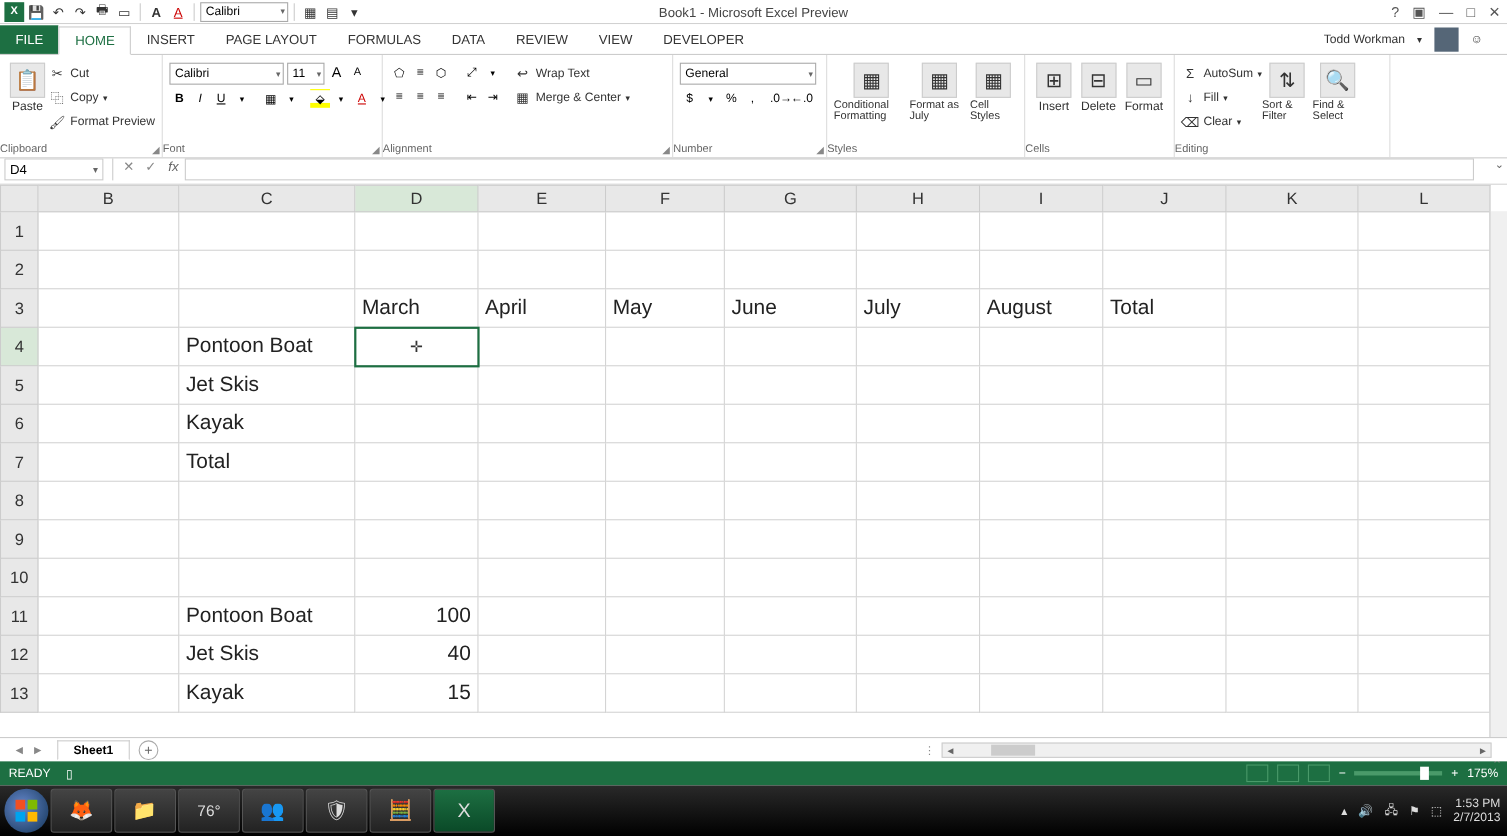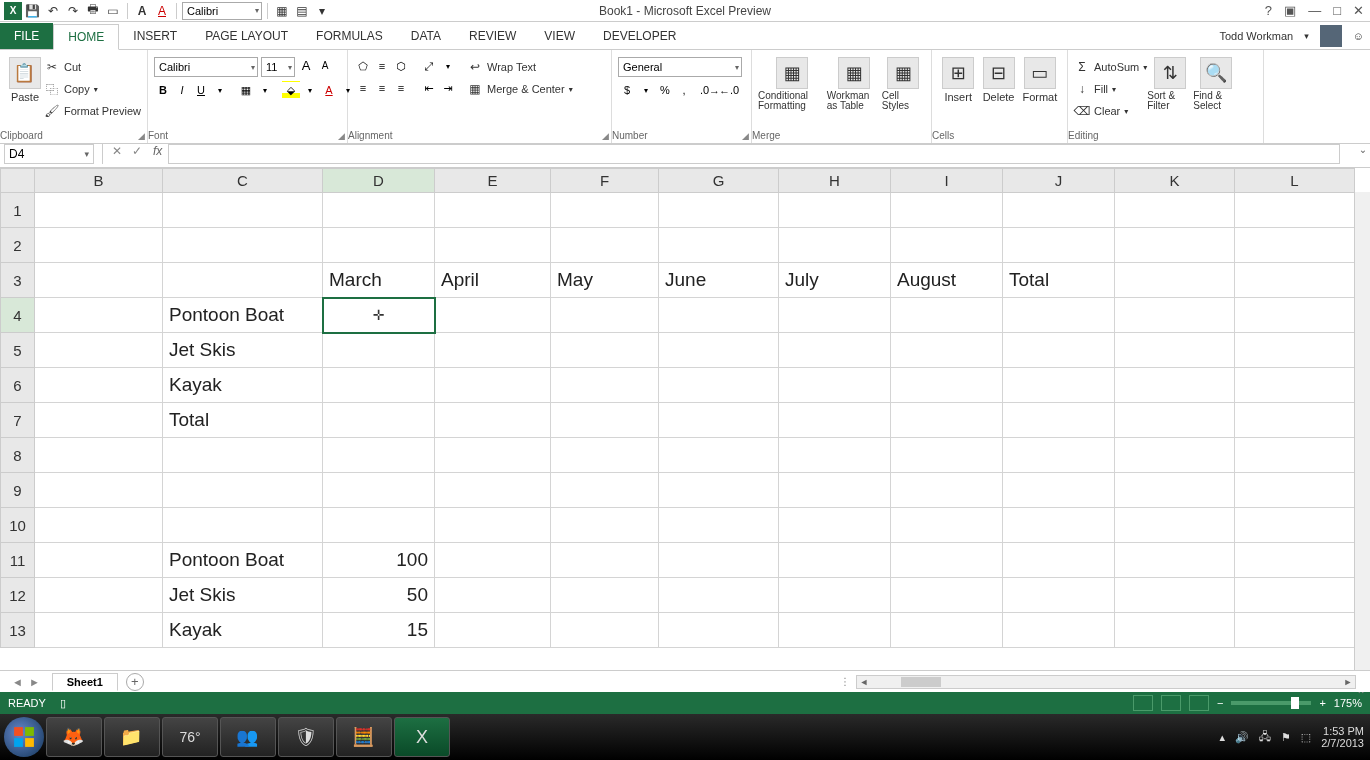--- a/index.html
+++ b/index.html
@@ -15,21 +15,21 @@
 .qat-fontcombo::after { content: "▾"; position: absolute; right: 2px; font-size: 8px; color: #666; }
 .title-center { position: absolute; left: 50%; transform: translateX(-50%); font-size: 12px; color: #444; }
 .qat-right { position: absolute; right: 6px; display: flex; gap: 12px; align-items: center; }
 .qat-right span { font-size: 13px; color: #555; }
 
 
 .ribbon-tabs { height: 28px; background: #fff; display: flex; align-items: flex-end; border-bottom: 1px solid #ccc; position: relative; }
 .file-tab { background: #1d6f42; color: #fff; height: 26px; padding: 0 14px; font-size: 12px; display: flex; align-items: center; }
 .tab { height: 26px; padding: 0 14px; font-size: 12px; color: #333; display: flex; align-items: center; cursor: pointer; }
 .tab.active { border: 1px solid #ccc; border-bottom: 1px solid #fff; background: #fff; margin-bottom: -1px; color: #1d6f42; }
-.user-area { position: absolute; right: 6px; font-size: 11px; color: #333; display: flex; align-items: center; gap: 11px; height: 26px; }
+.user-area { position: absolute; right: 22px; font-size: 11px; color: #333; display: flex; align-items: center; gap: 11px; height: 26px; }
 .user-pic { width: 22px; height: 22px; background: #567; }
 
 
 .ribbon { height: 94px; background: #fff; border-bottom: 1px solid #ccc; display: flex; }
 .group { border-right: 1px solid #ddd; padding: 3px 6px 0 6px; display: flex; flex-direction: column; position: relative; }
 .group-label { font-size: 10px; color: #666; text-align: left; padding: 2px 0; position: absolute; bottom: 0; left: 0; right: 0; }
 .group-body { flex: 1; display: flex; align-items: flex-start; }
 .bigbtn { display: flex; flex-direction: column; align-items: center; justify-content: center; width: 48px; font-size: 11px; color: #333; gap: 2px; padding-top: 4px;}
 .bigbtn .bi { width: 32px; height: 32px; background: #e8e8e8; border: 1px solid #ccc; display: flex; align-items: center; justify-content: center; font-size: 18px; }
 .smallrow { display: flex; flex-direction: column; gap: 2px; font-size: 11px; color: #333; justify-content: center; }
@@ -249,28 +249,28 @@
   </div>
 
   <div class="group" style="width:180px">
     <div class="group-body">
       <div class="bigbtn" style="width:70px">
           <div class="bi">▦</div>
           <span style="font-size:10px;line-height:1">Conditional Formatting</span>
         </div>
       <div class="bigbtn" style="width:56px">
           <div class="bi">▦</div>
-          <span style="font-size:10px;line-height:1">Workman as Table</span>
+          <span style="font-size:10px;line-height:1">Format as July</span>
         </div>
       <div class="bigbtn" style="width:44px">
           <div class="bi">▦</div>
           <span style="font-size:10px;line-height:1">Cell Styles</span>
         </div>
     </div>
-    <div class="group-label">Merge</div>
+    <div class="group-label">Styles</div>
   </div>
 
   <div class="group" style="width:136px">
     <div class="group-body">
       <div class="bigbtn" style="width:42px">
           <div class="bi">⊞</div>
           <span>Insert</span>
         </div>
       <div class="bigbtn" style="width:42px">
           <div class="bi">⊟</div>
@@ -523,21 +523,21 @@
           <td class=" "></td>
           <td class=" "></td>
           <td class=" "></td>
         </tr>
       </tbody>
       <tbody>
         <tr>
           <th class="rowh">12</th>
           <td class=" "></td>
           <td class=" ">Jet Skis</td>
-          <td class="num ">50</td>
+          <td class="num ">40</td>
           <td class=" "></td>
           <td class=" "></td>
           <td class=" "></td>
           <td class=" "></td>
           <td class=" "></td>
           <td class=" "></td>
           <td class=" "></td>
           <td class=" "></td>
         </tr>
       </tbody>

